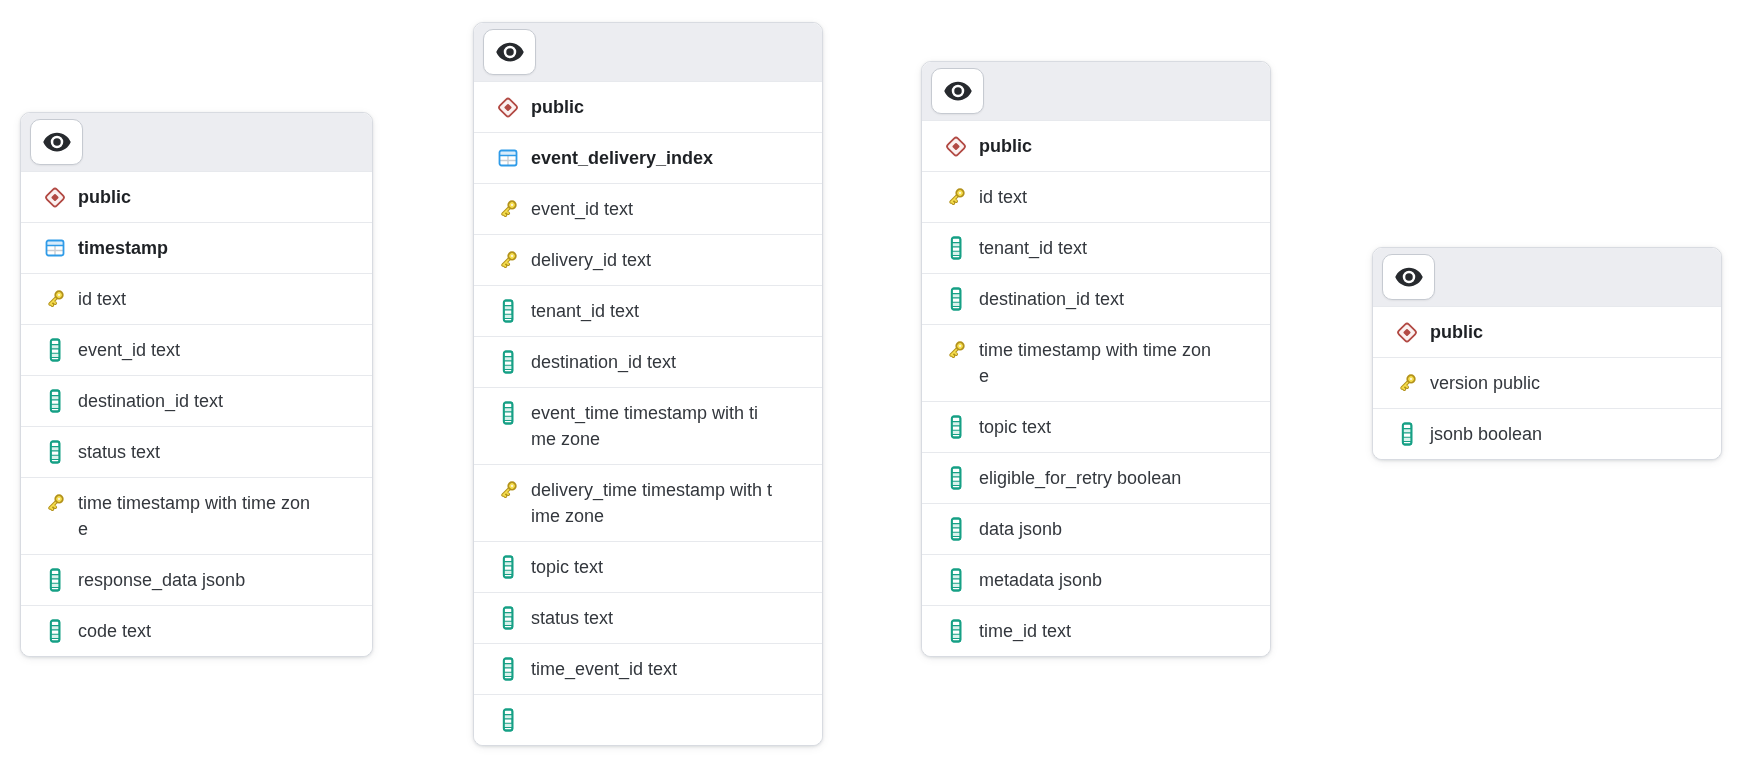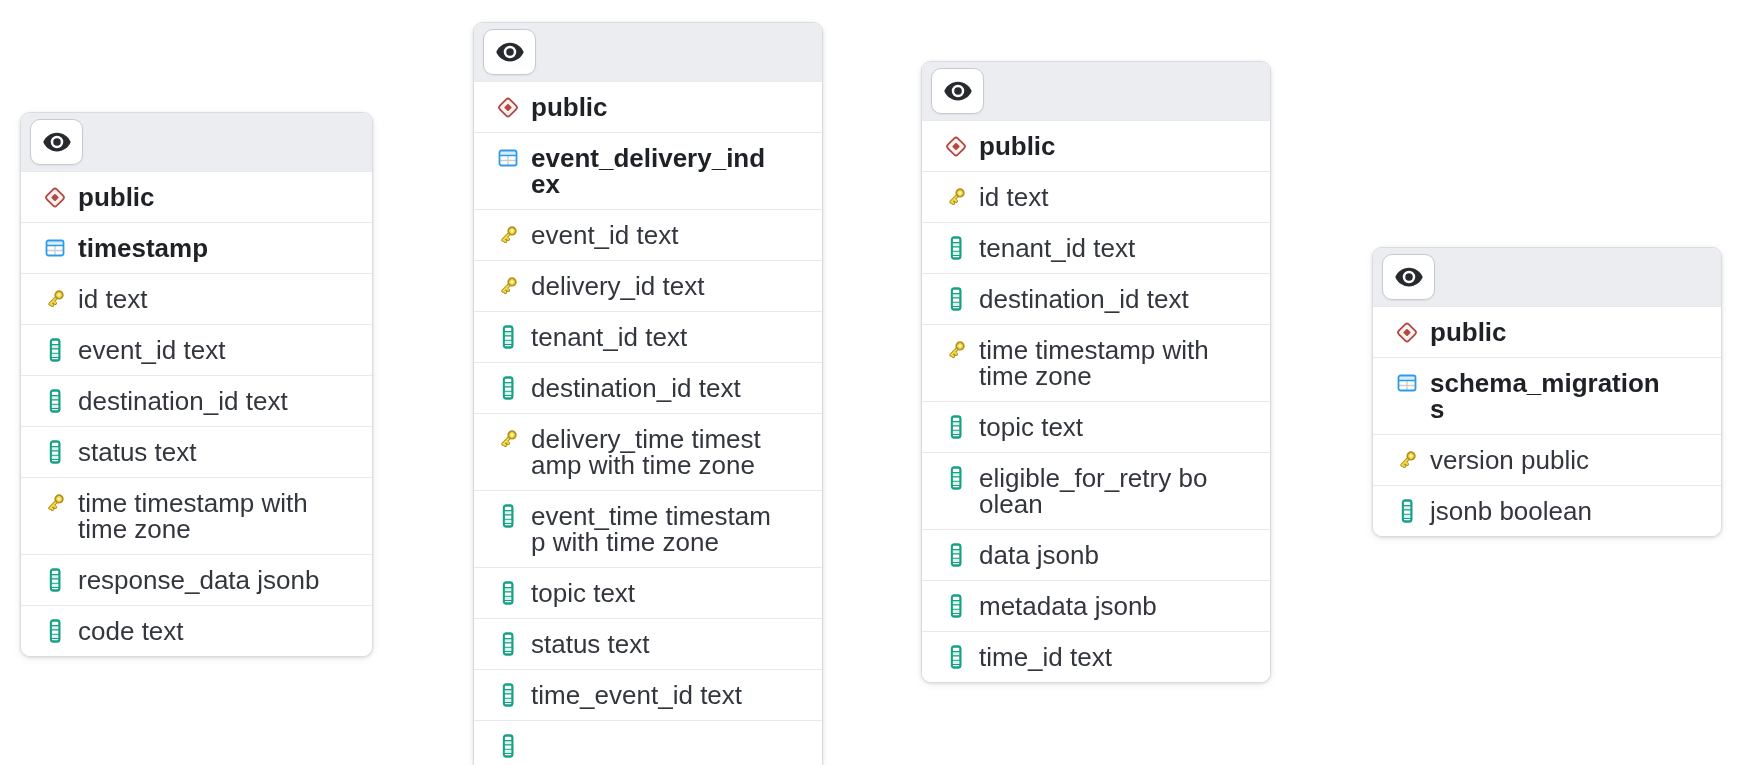--- a/index.html
+++ b/index.html
@@ -34,21 +34,21 @@
     display:flex;align-items:flex-start;
     border-top:1px solid #e7e9ed;
     padding:12px 14px 12px 22px;background:#ffffff;
   }
   .row-icon{
     flex:0 0 24px;width:24px;height:26px;
     display:flex;align-items:center;justify-content:center;
     margin-right:11px;
   }
   .row-text{
-    font-size:26px;line-height:26px;width:242px;
+    font-size:18px;line-height:26px;width:242px;
     word-break:break-all;color:#33373d;
   }
   .row-text.bold{font-weight:700;color:#1e2125;}
   svg{display:block;}
 </style>
 </head>
 <body>
 
 <div id="canvas">
   <div class="card card-1">
@@ -269,46 +269,46 @@
         <rect x="8.7" y="7.6" width="6.8" height="4.3" fill="#d9f2ec"></rect>
         <rect x="8.7" y="16.2" width="6.8" height="4.3" fill="#d9f2ec"></rect>
         <path d="M7.8 7.6h8.6M7.8 11.9h8.6M7.8 16.2h8.6M7.8 20.5h8.6" stroke="#16a085" stroke-width="1.1"></path>
         <rect x="7.8" y="2.5" width="8.6" height="21" rx="2" fill="none" stroke="#16a085" stroke-width="1.8"></rect>
       </svg>
     </span>
     <span class="row-text"><span>destination_id</span><span> </span><span>text</span></span>
   </div>
 
   <div class="row column-row">
+
+    <span class="row-icon col-wrap">
+      <svg width="24" height="26" viewBox="0 0 24 26">
+        <rect x="7.8" y="2.5" width="8.6" height="21" rx="2" fill="#ffffff" stroke="#16a085" stroke-width="1.8"></rect>
+        <rect x="8.7" y="7.6" width="6.8" height="4.3" fill="#d9f2ec"></rect>
+        <rect x="8.7" y="16.2" width="6.8" height="4.3" fill="#d9f2ec"></rect>
+        <path d="M7.8 7.6h8.6M7.8 11.9h8.6M7.8 16.2h8.6M7.8 20.5h8.6" stroke="#16a085" stroke-width="1.1"></path>
+        <rect x="7.8" y="2.5" width="8.6" height="21" rx="2" fill="none" stroke="#16a085" stroke-width="1.8"></rect>
+      </svg>
+    </span>
+    <span class="row-text"><span>event_time</span><span> </span><span>timestamp with time zone</span></span>
+  </div>
+
+  <div class="row column-row">
     <span class="row-icon key-wrap">
       <svg width="26" height="26" viewBox="0 0 24 24">
         <g transform="rotate(45 12 12)">
           <path d="M12 9.8 V19 M12 14.8 h3.1 M12 18.2 h2.5" fill="none" stroke="#b3921b" stroke-width="3.6" stroke-linecap="round"></path>
           <path d="M12 9.8 V19 M12 14.8 h3.1 M12 18.2 h2.5" fill="none" stroke="#f6de4d" stroke-width="1.6" stroke-linecap="round"></path>
           <circle cx="12" cy="6.3" r="3.7" fill="#f6de4d" stroke="#b3921b" stroke-width="1.9"></circle>
           <circle cx="12" cy="6.3" r="1.2" fill="#fdf6d8"></circle>
         </g>
       </svg>
     </span>
 
     <span class="row-text"><span>delivery_time</span><span> </span><span>timestamp with time zone</span></span>
-  </div>
-
-  <div class="row column-row">
-
-    <span class="row-icon col-wrap">
-      <svg width="24" height="26" viewBox="0 0 24 26">
-        <rect x="7.8" y="2.5" width="8.6" height="21" rx="2" fill="#ffffff" stroke="#16a085" stroke-width="1.8"></rect>
-        <rect x="8.7" y="7.6" width="6.8" height="4.3" fill="#d9f2ec"></rect>
-        <rect x="8.7" y="16.2" width="6.8" height="4.3" fill="#d9f2ec"></rect>
-        <path d="M7.8 7.6h8.6M7.8 11.9h8.6M7.8 16.2h8.6M7.8 20.5h8.6" stroke="#16a085" stroke-width="1.1"></path>
-        <rect x="7.8" y="2.5" width="8.6" height="21" rx="2" fill="none" stroke="#16a085" stroke-width="1.8"></rect>
-      </svg>
-    </span>
-    <span class="row-text"><span>event_time</span><span> </span><span>timestamp with time zone</span></span>
   </div>
 
   <div class="row column-row">
 
     <span class="row-icon col-wrap">
       <svg width="24" height="26" viewBox="0 0 24 26">
         <rect x="7.8" y="2.5" width="8.6" height="21" rx="2" fill="#ffffff" stroke="#16a085" stroke-width="1.8"></rect>
         <rect x="8.7" y="7.6" width="6.8" height="4.3" fill="#d9f2ec"></rect>
         <rect x="8.7" y="16.2" width="6.8" height="4.3" fill="#d9f2ec"></rect>
         <path d="M7.8 7.6h8.6M7.8 11.9h8.6M7.8 16.2h8.6M7.8 20.5h8.6" stroke="#16a085" stroke-width="1.1"></path>
@@ -523,32 +523,20 @@
     </div>
     <div class="row schema-row">
       <span class="row-icon">
         <svg width="25" height="25" viewBox="0 0 24 24">
           <rect x="5" y="5" width="14" height="14" rx="2.5" transform="rotate(45 12 12)" fill="#fbf1f0" stroke="#b24a44" stroke-width="1.8"></rect>
           <rect x="9.2" y="9.2" width="5.6" height="5.6" rx="1" transform="rotate(45 12 12)" fill="#b24a44"></rect>
         </svg>
       </span>
       <span class="row-text bold">public</span>
     </div>
-    <div class="row table-row">
-      <span class="row-icon">
-        <svg width="24" height="24" viewBox="0 0 24 24">
-          <rect x="4.2" y="5.2" width="15.6" height="13.6" fill="#ffffff"></rect>
-          <rect x="4.2" y="5.2" width="15.6" height="4.3" fill="#d9ecfb"></rect>
-          <path d="M12 9.5v10M3.5 14.5h17" stroke="#c9cdd2" stroke-width="1.4"></path>
-          <rect x="3.5" y="4.5" width="17" height="15" rx="2" fill="none" stroke="#2f9be8" stroke-width="1.8"></rect>
-          <path d="M3.5 9.5h17" stroke="#2f9be8" stroke-width="1.6"></path>
-        </svg>
-      </span>
-      <span class="row-text bold">schema_migrations</span>
-    </div>
     <div class="columns">
   <div class="row column-row">
     <span class="row-icon key-wrap">
       <svg width="26" height="26" viewBox="0 0 24 24">
         <g transform="rotate(45 12 12)">
           <path d="M12 9.8 V19 M12 14.8 h3.1 M12 18.2 h2.5" fill="none" stroke="#b3921b" stroke-width="3.6" stroke-linecap="round"></path>
           <path d="M12 9.8 V19 M12 14.8 h3.1 M12 18.2 h2.5" fill="none" stroke="#f6de4d" stroke-width="1.6" stroke-linecap="round"></path>
           <circle cx="12" cy="6.3" r="3.7" fill="#f6de4d" stroke="#b3921b" stroke-width="1.9"></circle>
           <circle cx="12" cy="6.3" r="1.2" fill="#fdf6d8"></circle>
         </g>

